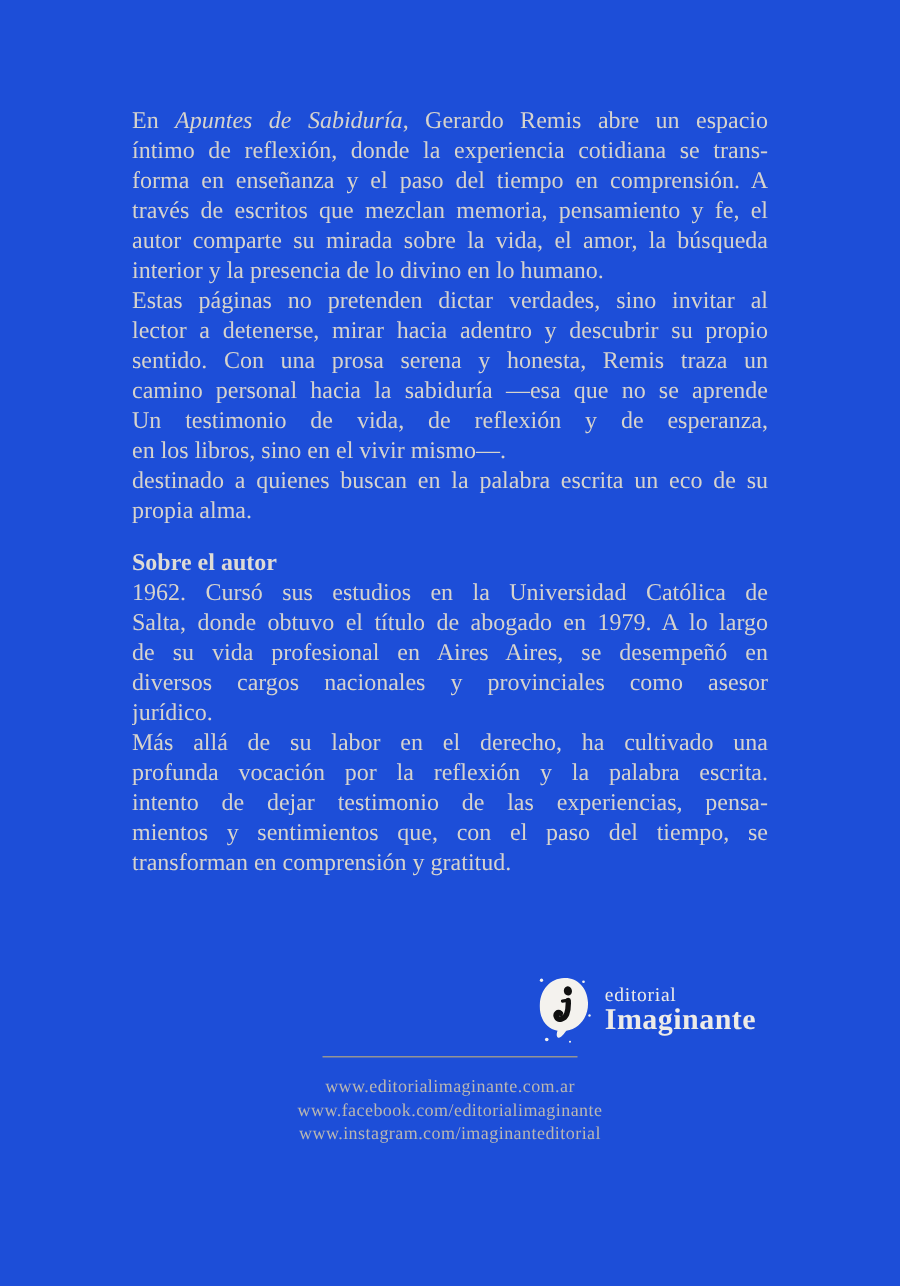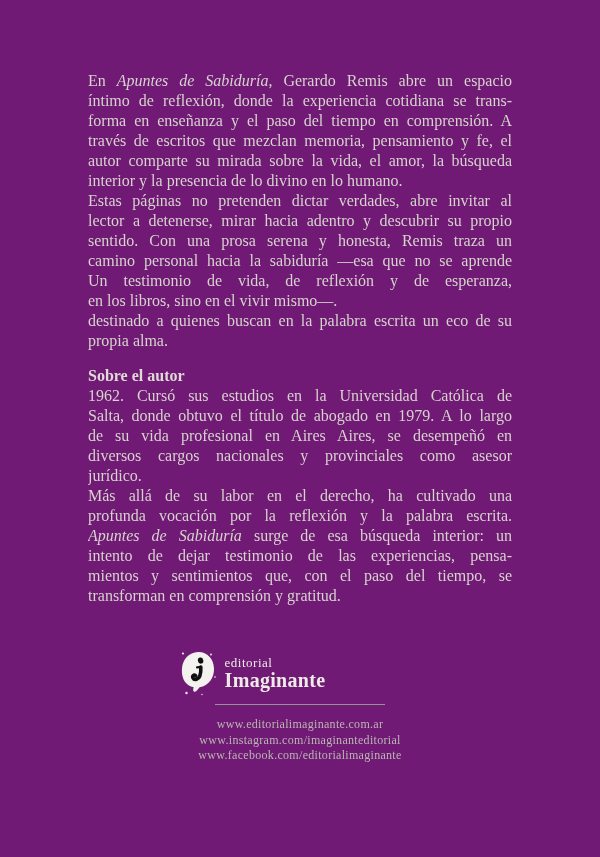--- a/index.html
+++ b/index.html
@@ -1,40 +1,40 @@
 <!DOCTYPE html>
 <html><head>
 <meta charset="utf-8">
 <style>
   html,body{margin:0;padding:0;background:#000;}
   .cover{
     position:relative;
     width:600px;height:857px;
-    background:#701a75;
+    background:#1d4ed8;
     font-family:"Liberation Serif",serif;
     overflow:hidden;
   }
   .textblock{
     position:absolute;left:88px;width:424px;
     color:#d6d3cd;font-size:16px;line-height:20px;
   }
   .line{
     text-align:justify;
     text-align-last:justify;
     height:20px;overflow:hidden;
     white-space:normal;
   }
   .line.last{text-align-last:left;}
   .line em{font-style:italic;}
   .heading{font-weight:bold;height:20px;color:#dedbd5;}
   #synopsis{top:71px;}
   #author{top:366px;}
   .logo-row{
     position:absolute;top:642px;left:0;width:504px;height:62px;
-    display:flex;justify-content:center;align-items:center;gap:8px;
+    display:flex;justify-content:flex-end;align-items:center;gap:8px;
   }
   .logo-text{display:flex;flex-direction:column;color:#edebe7;}
   .logo-small{font-size:13px;line-height:14px;letter-spacing:.5px;}
   .logo-large{font-size:20px;line-height:20px;font-weight:bold;letter-spacing:.3px;}
   .divider{
     position:absolute;top:704px;left:215px;width:170px;height:1px;
     background:#949494;
   }
   .links{
     position:absolute;top:717px;left:0;width:600px;
@@ -49,42 +49,41 @@
 <div class="cover">
 
   <section class="textblock" id="synopsis">
     <div class="line"><span>En </span><em>Apuntes de Sabiduría</em><span>, Gerardo Remis abre un espacio</span></div>
     <div class="line">íntimo de reflexión, donde la experiencia cotidiana se trans-</div>
     <div class="line">forma en enseñanza y el paso del tiempo en comprensión. A</div>
     <div class="line">través de escritos que mezclan memoria, pensamiento y fe, el</div>
     <div class="line">autor comparte su mirada sobre la vida, el amor, la búsqueda</div>
     <div class="line last">interior y la presencia de lo divino en lo humano.</div>
 
-    <div class="line">Estas páginas no pretenden dictar verdades, abre invitar al</div>
+    <div class="line">Estas páginas no pretenden dictar verdades, sino invitar al</div>
     <div class="line">lector a detenerse, mirar hacia adentro y descubrir su propio</div>
     <div class="line">sentido. Con una prosa serena y honesta, Remis traza un</div>
     <div class="line">camino personal hacia la sabiduría —esa que no se aprende</div>
     <div class="line">Un testimonio de vida, de reflexión y de esperanza,</div>
 
     <div class="line last">en los libros, sino en el vivir mismo—.</div>
     <div class="line">destinado a quienes buscan en la palabra escrita un eco de su</div>
     <div class="line last">propia alma.</div>
   </section>
 
   <section class="textblock" id="author">
     <div class="heading">Sobre el autor</div>
     <div class="line">1962. Cursó sus estudios en la Universidad Católica de</div>
     <div class="line">Salta, donde obtuvo el título de abogado en 1979. A lo largo</div>
     <div class="line">de su vida profesional en Aires Aires, se desempeñó en</div>
     <div class="line">diversos cargos nacionales y provinciales como asesor</div>
     <div class="line last">jurídico.</div>
 
     <div class="line">Más allá de su labor en el derecho, ha cultivado una</div>
     <div class="line">profunda vocación por la reflexión y la palabra escrita.</div>
-    <div class="line"><em>Apuntes de Sabiduría</em><span> surge de esa búsqueda interior: un</span></div>
     <div class="line">intento de dejar testimonio de las experiencias, pensa-</div>
     <div class="line">mientos y sentimientos que, con el paso del tiempo, se</div>
     <div class="line last">transforman en comprensión y gratitud.</div>
   </section>
 
   <div class="logo-row">
     <svg class="blob-svg" width="38" height="46" viewBox="0 0 38 46" xmlns="http://www.w3.org/2000/svg">
       <circle cx="4" cy="3.5" r="1.1" fill="#f4f2ee"></circle>
       <circle cx="32" cy="4.5" r="0.9" fill="#f4f2ee"></circle>
       <circle cx="36" cy="27" r="0.8" fill="#f4f2ee"></circle>
@@ -98,17 +97,17 @@
     <div class="logo-text">
       <div class="logo-small">editorial</div>
       <div class="logo-large">Imaginante</div>
     </div>
   </div>
 
   <div class="divider"></div>
 
   <div class="links">
     <div>www.editorialimaginante.com.ar</div>
+    <div>www.facebook.com/editorialimaginante</div>
     <div>www.instagram.com/imaginanteditorial</div>
-    <div>www.facebook.com/editorialimaginante</div>
   </div>
 
 </div>
 
 </body></html>

